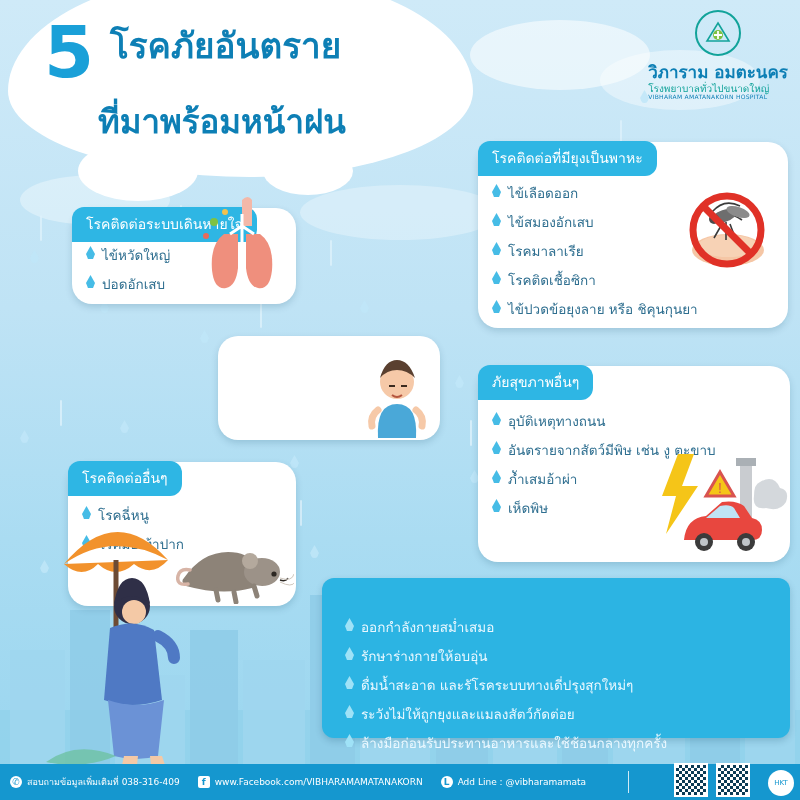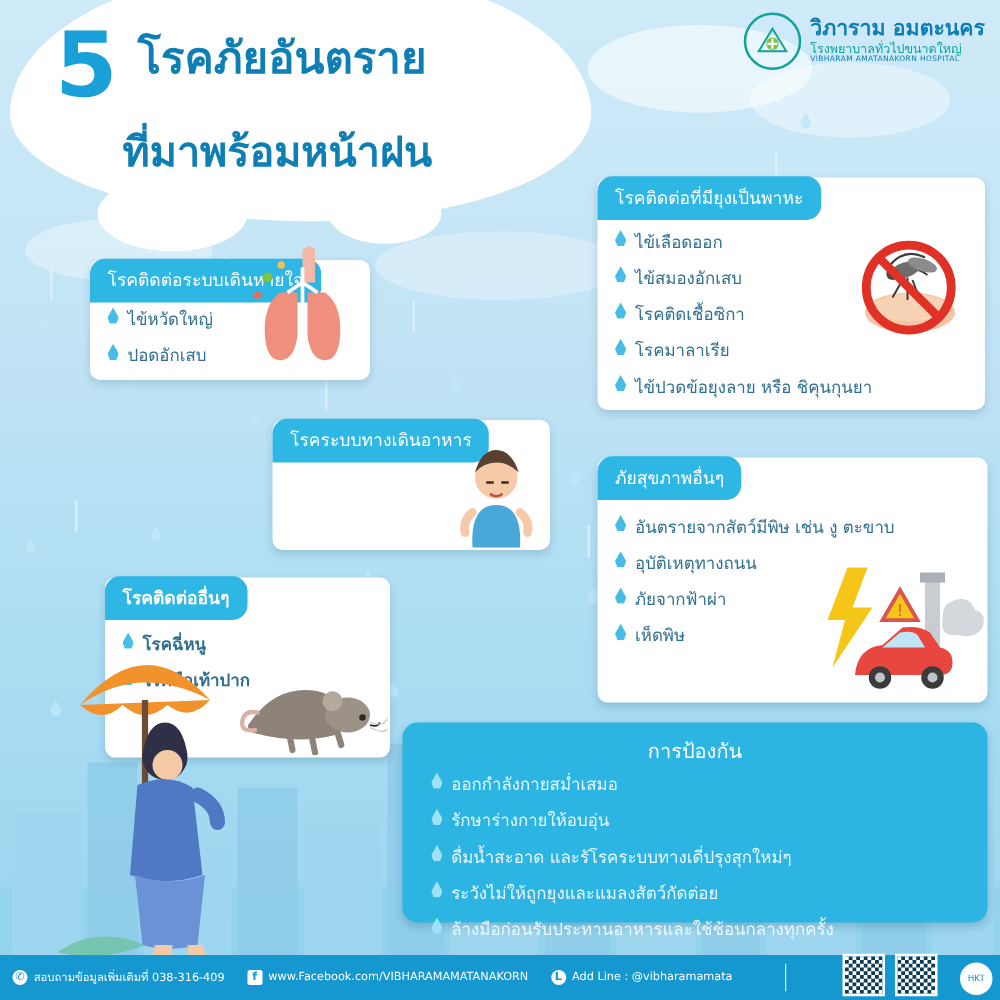--- a/index.html
+++ b/index.html
@@ -28,29 +28,29 @@
            border-radius:50% 50% 48% 52%/58% 58% 42% 42%;}
   #balloon:after{content:"";position:absolute;left:70px;bottom:-24px;width:120px;height:60px;
            background:#fff;border-radius:50%;}
   #balloon:before{content:"";position:absolute;left:255px;bottom:-18px;width:90px;height:48px;
            background:#fff;border-radius:50%;}
   .bigfive{position:absolute;left:44px;top:16px;font-size:72px;color:#1aa0d8;font-weight:bold;line-height:1;}
   .htitle1{position:absolute;left:110px;top:18px;font-size:35px;color:#0d7fb5;font-weight:bold;white-space:nowrap;}
   .htitle2{position:absolute;left:98px;top:95px;font-size:33px;color:#0d7fb5;font-weight:bold;white-space:nowrap;}
 
   
-  #logo{position:absolute;right:12px;top:10px;display:flex;align-items:center;gap:7px;}
+  #logo{position:absolute;right:12px;top:10px;display:flex;align-items:center;gap:7px;flex-direction:column;}
   #logo .mark{width:42px;height:42px;border-radius:50%;border:2px solid #12a39a;display:flex;align-items:center;justify-content:center;}
   #logo .txt{line-height:1.15;}
   #logo .l1{font-size:17px;color:#0d7fb5;font-weight:bold;}
   #logo .l2{font-size:10px;color:#12a39a;}
   #logo .l3{font-size:6px;color:#0d7fb5;letter-spacing:.3px;}
 
   
-  .card{position:absolute;background:#fff;border-radius:8px;box-shadow:0 3px 7px rgba(0,60,90,.17);}
+  .card{position:absolute;background:#fff;border-radius:20px;box-shadow:0 3px 7px rgba(0,60,90,.17);}
   .tag{position:absolute;top:-1px;left:0;background:#2eb6e4;color:#fff;font-size:14px;
        padding:6px 14px 7px 14px;border-radius:12px 12px 12px 0;white-space:nowrap;}
   .items{position:absolute;left:14px;top:34px;}
   .li{display:flex;align-items:flex-start;gap:7px;margin-bottom:7px;font-size:13.5px;color:#2f6f90;white-space:nowrap;}
   .dropb{width:9px;height:13px;flex:none;margin-top:2px;background:#46bce6;
          clip-path:polygon(50% 0%,100% 62%,78% 100%,22% 100%,0% 62%);}
   .prev .li{color:#eaf8ff;}
   .prev .dropb{background:#9fe2f7;}
 
   
@@ -162,25 +162,25 @@
     <div class="li">
         <span class="dropb"></span>
         <span>ไข้เลือดออก</span>
       </div>
     <div class="li">
         <span class="dropb"></span>
         <span>ไข้สมองอักเสบ</span>
       </div>
     <div class="li">
         <span class="dropb"></span>
+        <span>โรคมาลาเรีย</span>
+      </div>
+    <div class="li">
+        <span class="dropb"></span>
         <span>โรคติดเชื้อซิกา</span>
-      </div>
-    <div class="li">
-        <span class="dropb"></span>
-        <span>โรคมาลาเรีย</span>
       </div>
     <div class="li">
         <span class="dropb"></span>
         <span>ไข้ปวดข้อยุงลาย หรือ ชิคุนกุนยา</span>
       </div>
   </div>
   <svg class="art" style="right:6px;top:30px;" width="110" height="110" viewBox="0 0 110 110">
     <ellipse cx="56" cy="78" rx="36" ry="16" fill="#f5c6a5"></ellipse>
     <ellipse cx="56" cy="74" rx="30" ry="11" fill="#f7d2b5"></ellipse>
     <g stroke="#3b3b3b" stroke-width="1.6" fill="none">
@@ -213,46 +213,45 @@
     <path d="M30 48 q-14 10 -12 36 q2 20 14 18 q10 -2 12 -20 l0 -34z" fill="#ef8f7d"></path>
     <path d="M66 48 q14 10 12 36 q-2 20 -14 18 q-10 -2 -12 -20 l0 -34z" fill="#ef8f7d"></path>
     <path d="M48 28 v30 M48 40 l-12 8 M48 40 l12 8" stroke="#fff" stroke-width="3" fill="none"></path>
     <circle cx="20" cy="36" r="4" fill="#7ec243"></circle>
     <circle cx="31" cy="26" r="3" fill="#f2c14e"></circle>
     <circle cx="12" cy="50" r="3" fill="#e86a5a"></circle>
   </svg>
 </div>
 
 <div class="card" id="card-dig" style="left:218px;top:336px;width:222px;height:104px;">
-  <div class="tag">โรคระบบทางเดินอาหาร</div>
   <svg class="art" style="right:4px;top:14px;" width="78" height="90" viewBox="0 0 78 90">
     <path d="M20 88 q-2 -34 19 -34 q21 0 19 34z" fill="#4aa8d8"></path>
     <circle cx="39" cy="32" r="17" fill="#f6c9a8"></circle>
     <path d="M22 28 q5 -18 17 -18 q12 0 18 18 q-8 -8 -18 -8 q-10 0 -17 8z" fill="#5a4030"></path>
     <path d="M31 36 h6 M43 36 h6" stroke="#3b2b20" stroke-width="2"></path>
     <path d="M34 45 q5 4 10 0" stroke="#b5563f" stroke-width="2" fill="none"></path>
     <path d="M20 60 q-8 6 -6 16" stroke="#f6c9a8" stroke-width="7" fill="none" stroke-linecap="round"></path>
     <path d="M58 60 q8 6 6 16" stroke="#f6c9a8" stroke-width="7" fill="none" stroke-linecap="round"></path>
   </svg>
 </div>
 
 <div class="card" id="card-other" style="left:478px;top:366px;width:312px;height:196px;">
   <div class="tag">ภัยสุขภาพอื่นๆ</div>
   <div class="items" style="top:44px;">
     <div class="li">
         <span class="dropb"></span>
+        <span>อุบัติเหตุทางถนน</span>
+      </div>
+    <div class="li">
+        <span class="dropb"></span>
         <span>อันตรายจากสัตว์มีพิษ เช่น งู ตะขาบ</span>
       </div>
     <div class="li">
         <span class="dropb"></span>
-        <span>อุบัติเหตุทางถนน</span>
-      </div>
-    <div class="li">
-        <span class="dropb"></span>
-        <span>ภัยจากฟ้าผ่า</span>
+        <span>ภัำเสมอ้าผ่า</span>
       </div>
     <div class="li">
         <span class="dropb"></span>
         <span>เห็ดพิษ</span>
       </div>
   </div>
   <svg class="art" style="right:2px;bottom:4px;" width="140" height="110" viewBox="0 0 140 110">
     <polygon points="30,6 14,48 28,48 18,86 50,38 34,38 46,6" fill="#f5c518"></polygon>
     <rect x="92" y="14" width="12" height="84" fill="#c9ccd0"></rect>
     <rect x="88" y="10" width="20" height="8" fill="#aab0b5"></rect>
@@ -261,21 +260,21 @@
     <path d="M58 70 l14 -12 q10 -2 14 2 l6 10z" fill="#bfe4f5"></path>
     <circle cx="56" cy="94" r="9" fill="#3b3b3b"></circle>
       <circle cx="56" cy="94" r="4" fill="#bfc4c8"></circle>
     <circle cx="98" cy="94" r="9" fill="#3b3b3b"></circle>
       <circle cx="98" cy="94" r="4" fill="#bfc4c8"></circle>
     <polygon points="72,24 86,48 58,48" fill="#f5c518" stroke="#d9534f" stroke-width="3"></polygon>
     <text x="72" y="45" font-size="14" text-anchor="middle" fill="#d9534f" font-family="'Liberation Sans',sans-serif">!</text>
   </svg>
 </div>
 
-<div class="card" id="card-contagious" style="left:84px;top:462px;width:228px;height:144px;font-weight:bold;">
+<div class="card" id="card-contagious" style="left:68px;top:462px;width:228px;height:144px;">
   <div class="tag">โรคติดต่ออื่นๆ</div>
   <div class="items" style="top:42px;">
     <div class="li">
         <span class="dropb"></span>
         <span>โรคฉี่หนู</span>
       </div>
     <div class="li">
         <span class="dropb"></span>
         <span>โรคมือเท้าปาก</span>
       </div>
@@ -286,21 +285,20 @@
     <circle cx="74" cy="33" r="8" fill="#b4a99d"></circle>
     <circle cx="98" cy="46" r="2.6" fill="#2c2722"></circle>
     <path d="M104 52 q6 2 8 -2" stroke="#2c2722" stroke-width="1.4" fill="none"></path>
     <path d="M104 50 q12 4 14 -4 M104 54 q12 6 15 0" stroke="#cfc7bd" stroke-width="1" fill="none"></path>
     <path d="M12 56 q-12 2 -10 -8 q2 -8 12 -6" stroke="#d7b4a6" stroke-width="3.5" fill="none" stroke-linecap="round"></path>
     <path d="M40 62 l2 10 M58 64 l2 10 M78 58 l3 10" stroke="#8d8378" stroke-width="5" stroke-linecap="round"></path>
   </svg>
 </div>
 
 <div id="card-prev" class="prev">
-  <div class="ptitle">การป้องกัน</div>
   <div class="items">
     <div class="li">
         <span class="dropb"></span>
         <span>ออกกำลังกายสม่ำเสมอ</span>
       </div>
     <div class="li">
         <span class="dropb"></span>
         <span>รักษาร่างกายให้อบอุ่น</span>
       </div>
     <div class="li">

